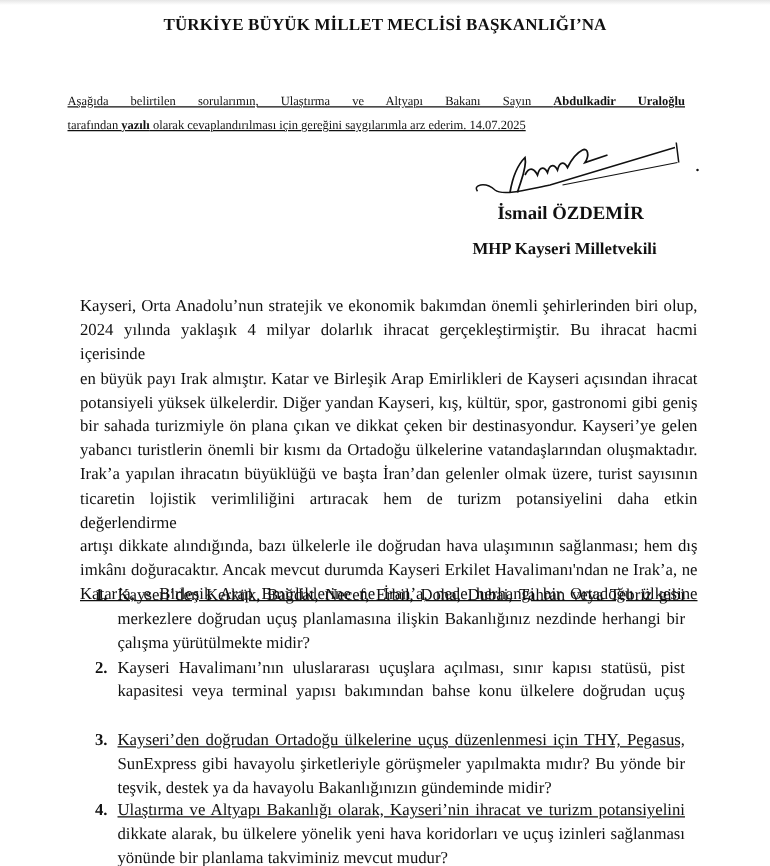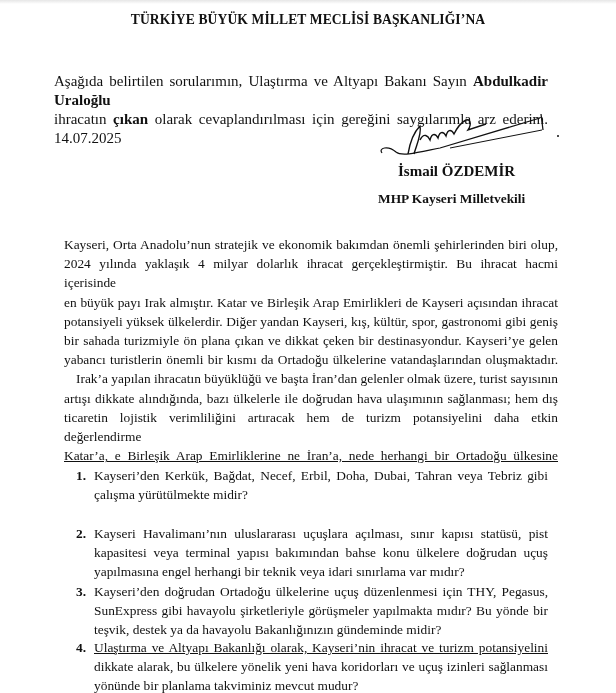--- a/index.html
+++ b/index.html
@@ -2,22 +2,22 @@
 <html><head>
 <meta charset="utf-8">
 <style>
   html, body { margin:0; padding:0; background:#ffffff; }
   body { width:616px; height:693px; overflow:hidden; position:relative;
          font-family:"Liberation Serif", serif; color:#111; }
   .topshade { position:absolute; left:0; top:0; width:616px; height:4px;
               background:linear-gradient(#e6e6e6, #ffffff); }
   .title { position:absolute; top:12px; left:0; width:616px; text-align:center;
            font-weight:bold; font-size:13.6px; letter-spacing:0.1px; }
-  .intro { position:absolute; top:72px; left:54px; width:494px; font-size:15px;
-           line-height:19px; text-align:justify; }
+  .intro { position:absolute; top:72px; left:54px; width:494px; font-size:10px;
+           line-height:19px; text-align:justify;text-decoration:underline; }
   .intro .l1 { text-align:justify; text-align-last:justify; display:block; }
   .sig { position:absolute; left:380px; top:112px; width:200px; height:50px; }
   .signame { position:absolute; top:163px; left:398px; font-weight:bold; font-size:15px; }
   .sigrole { position:absolute; top:191px; left:378px; font-weight:bold; font-size:13.4px; }
   .body { position:absolute; top:235px; left:64px; width:494px; font-size:13.4px;
           line-height:19.2px; }
   .body .ln { display:block; text-align:justify; text-align-last:justify; white-space:nowrap; }
   .body .ln.last { text-align-last:left; }
   .qi { position:absolute; left:76px; width:472px; font-size:13.4px; line-height:19.2px; }
   .qi .num { position:absolute; left:0; top:0; font-weight:bold; }
@@ -28,21 +28,21 @@
 </style>
 </head>
 <body>
 
 <div class="topshade"></div>
 
 <div class="title">TÜRKİYE BÜYÜK MİLLET MECLİSİ BAŞKANLIĞI’NA</div>
 
 <div class="intro">
   <span class="l1"><span>Aşağıda belirtilen sorularımın, Ulaştırma ve Altyapı Bakanı Sayın </span><b>Abdulkadir Uraloğlu</b></span>
-  <span><span>ihracatın </span><b>çıkan</b><span> olarak cevaplandırılması için gereğini saygılarımla arz ederim. 14.07.2025</span></span>
+  <span><span>tarafından </span><b>yazılı</b><span> olarak cevaplandırılması için gereğini saygılarımla arz ederim. 14.07.2025</span></span>
 </div>
 
 <svg class="sig" viewBox="0 0 200 50">
   <path d="M2 41 C -2 36, 8 33, 16 40 C 22 45, 40 40, 60 36 L 160 6" fill="none" stroke="#111" stroke-width="1.2"></path>
   <path d="M28 42 C 30 30, 34 20, 40 14 C 42 22, 36 34, 34 42" fill="none" stroke="#111" stroke-width="1.4"></path>
   <path d="M40 28 C 44 20, 48 24, 50 28 C 52 20, 56 22, 58 26 C 60 18, 64 20, 66 24 C 68 16, 72 18, 74 22 C 78 14, 82 10, 86 8 C 90 6, 92 12, 88 18 L 106 12" fill="none" stroke="#111" stroke-width="1.4"></path>
   <path d="M70 36 L 162 18" fill="none" stroke="#111" stroke-width="1"></path>
   <path d="M161 2 L 163 18" fill="none" stroke="#111" stroke-width="1.2"></path>
   <circle cx="178" cy="24" r="1" fill="#111"></circle>
 </svg>
@@ -50,47 +50,48 @@
 <div class="signame">İsmail ÖZDEMİR</div>
 <div class="sigrole">MHP Kayseri Milletvekili</div>
 
 <div class="body">
   <span class="ln" style="white-space: normal;">Kayseri, Orta Anadolu’nun stratejik ve ekonomik bakımdan önemli şehirlerinden biri olup,</span>
   <span class="ln" style="white-space: normal;">2024 yılında yaklaşık 4 milyar dolarlık ihracat gerçekleştirmiştir. Bu ihracat hacmi içerisinde</span>
   <span class="ln" style="white-space: normal;">en büyük payı Irak almıştır. Katar ve Birleşik Arap Emirlikleri de Kayseri açısından ihracat</span>
   <span class="ln" style="white-space: normal;">potansiyeli yüksek ülkelerdir. Diğer yandan Kayseri, kış, kültür, spor, gastronomi gibi geniş</span>
   <span class="ln" style="white-space: normal;">bir sahada turizmiyle ön plana çıkan ve dikkat çeken bir destinasyondur. Kayseri’ye gelen</span>
   <span class="ln" style="white-space: normal;">yabancı turistlerin önemli bir kısmı da Ortadoğu ülkelerine vatandaşlarından oluşmaktadır.</span>
-  <span class="ln" style="white-space: normal; margin-left: 12px;">Irak’a yapılan ihracatın büyüklüğü ve başta İran’dan gelenler olmak üzere, turist sayısının</span>
+  <span class="ln" style="white-space: normal;">Irak’a yapılan ihracatın büyüklüğü ve başta İran’dan gelenler olmak üzere, turist sayısının</span>
+  <span class="ln" style="white-space: normal;">ticaretin lojistik verimliliğini artıracak hem de turizm potansiyelini daha etkin değerlendirme</span>
   <span class="ln" style="white-space: normal;">artışı dikkate alındığında, bazı ülkelerle ile doğrudan hava ulaşımının sağlanması; hem dış</span>
-  <span class="ln" style="white-space: normal;">ticaretin lojistik verimliliğini artıracak hem de turizm potansiyelini daha etkin değerlendirme</span>
+  <span class="ln" style="white-space: normal;">imkânı doğuracaktır. Ancak mevcut durumda Kayseri Erkilet Havalimanı'ndan ne Irak’a, ne</span>
   <span class="ln" style="white-space: normal; text-decoration: underline;">Katar’a, e Birleşik Arap Emirliklerine ne İran’a, nede herhangi bir Ortadoğu ülkesine</span>
 </div>
 
 <div class="qi" style="top:466px;">
   <span class="num">1.</span>
   <div class="txt">
     <span class="ln" style="white-space: normal;">Kayseri’den Kerkük, Bağdat, Necef, Erbil, Doha, Dubai, Tahran veya Tebriz gibi</span>
+    <span class="ln" style="white-space: normal;">merkezlere doğrudan uçuş planlamasına ilişkin Bakanlığınız nezdinde herhangi bir</span>
     <span class="ln last">çalışma yürütülmekte midir?</span>
   </div>
 </div>
 
 <div class="qi" style="top:524px;">
   <span class="num">2.</span>
   <div class="txt">
     <span class="ln" style="white-space: normal;">Kayseri Havalimanı’nın uluslararası uçuşlara açılması, sınır kapısı statüsü, pist</span>
     <span class="ln" style="white-space: normal;">kapasitesi veya terminal yapısı bakımından bahse konu ülkelere doğrudan uçuş</span>
-    <span class="ln last">yapılmasına engel herhangi bir teknik veya idari sınırlama var mıdır?</span>
   </div>
 </div>
 
 <div class="qi" style="top:582px;">
   <span class="num">3.</span>
   <div class="txt">
-    <span class="ln" style="white-space: normal;">Kayseri’den doğrudan Ortadoğu ülkelerine uçuş düzenlenmesi için THY, Pegasus,</span>
+    <span class="ln" style="white-space: normal; text-decoration: underline;">Kayseri’den doğrudan Ortadoğu ülkelerine uçuş düzenlenmesi için THY, Pegasus,</span>
     <span class="ln" style="white-space: normal;">SunExpress gibi havayolu şirketleriyle görüşmeler yapılmakta mıdır? Bu yönde bir</span>
     <span class="ln last">teşvik, destek ya da havayolu Bakanlığınızın gündeminde midir?</span>
   </div>
 </div>
 
 <div class="qi" style="top:638px;">
   <span class="num">4.</span>
   <div class="txt">
     <span class="ln" style="white-space: normal; text-decoration: underline;">Ulaştırma ve Altyapı Bakanlığı olarak, Kayseri’nin ihracat ve turizm potansiyelini</span>
     <span class="ln" style="white-space: normal;">dikkate alarak, bu ülkelere yönelik yeni hava koridorları ve uçuş izinleri sağlanması</span>

